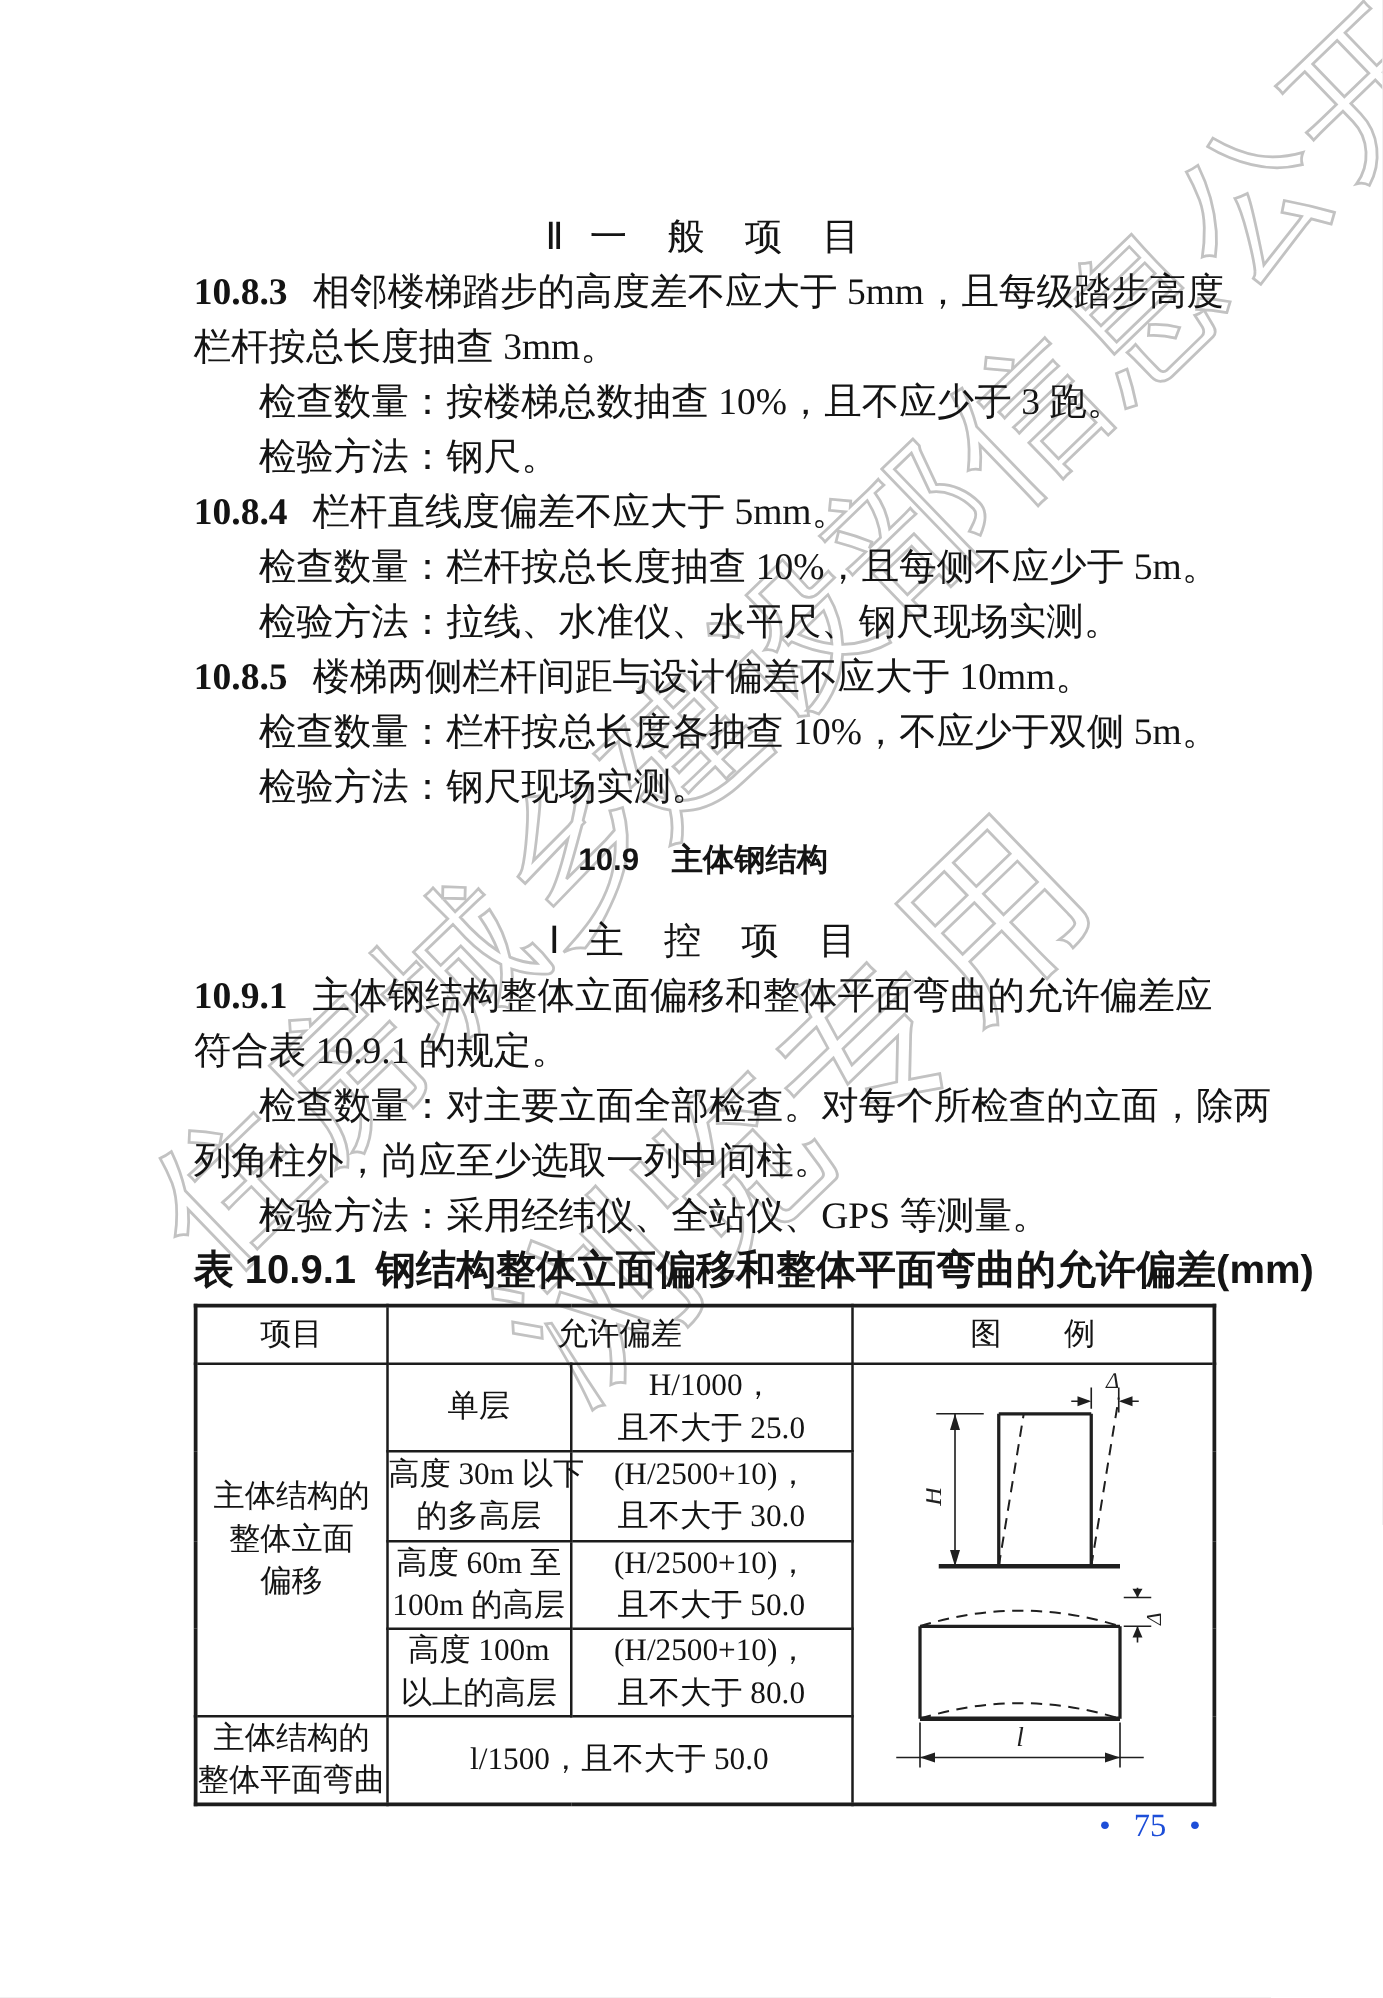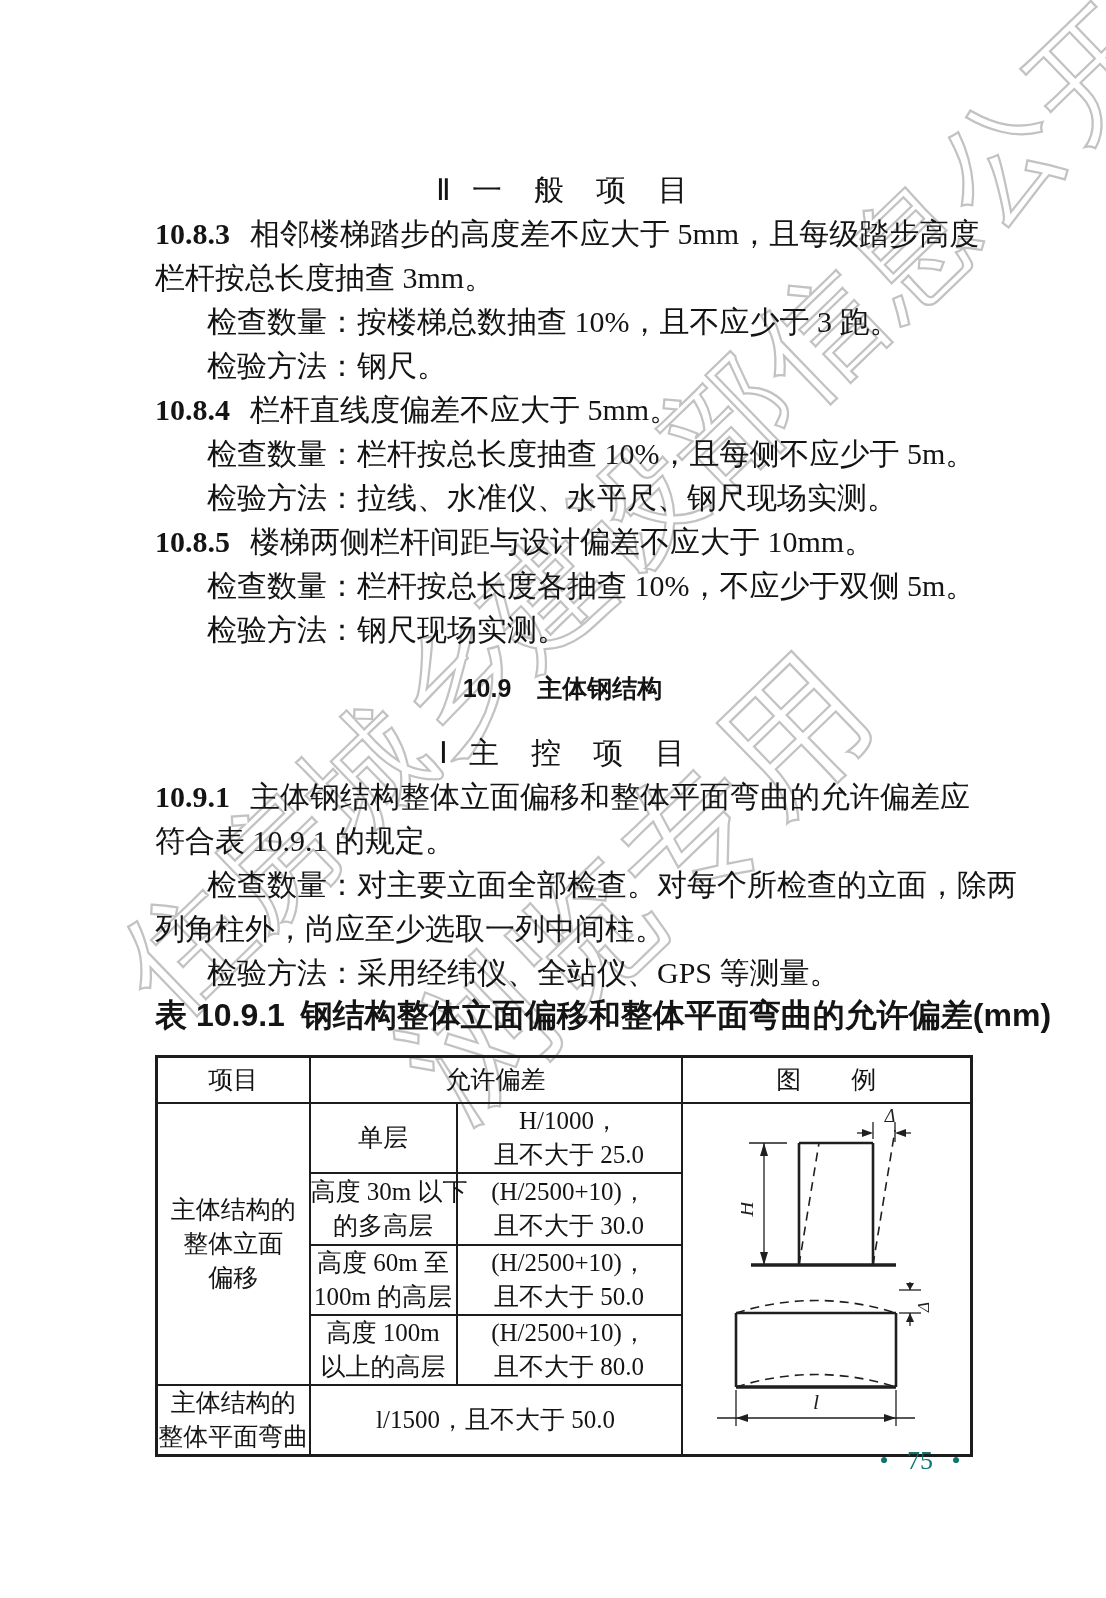--- a/index.html
+++ b/index.html
@@ -13,33 +13,33 @@
   .cno{font-weight:bold;}
   .ctext{margin-left:20px;}
   .indent{padding-left:52px;display:inline-block;}
   .sec-heading{margin-top:14px;font-weight:bold;font-size:25px;
                font-family:"Liberation Sans", sans-serif;}
   .sec-heading .gap{display:inline-block;width:26px;}
   .sub-heading{margin-top:21px;}
   .caption{height:40px;line-height:40px;font-size:32px;text-align:right;font-weight:bold;
            font-family:"Liberation Sans", sans-serif;white-space:nowrap;}
   .caption .cap-title{margin-left:16px;}
-  table.tol{border-collapse:collapse;margin-top:20px;width:815px;table-layout:fixed;
+  table.tol{border-collapse:collapse;margin-top:8px;width:815px;table-layout:fixed;
             border:3px solid #1c1c1c;}
   table.tol td{border:2px solid #1c1c1c;text-align:center;vertical-align:middle;
                font-size:25px;line-height:34px;padding:0;}
   table.tol td div{white-space:nowrap;}
   tr.r-head{height:46px;}
   tr.r1{height:68px;} tr.r2{height:72px;} tr.r3{height:70px;} tr.r4{height:70px;} tr.r5{height:66px;}
   td.diagram{position:relative;}
   td.diagram svg{position:absolute;}
   .svg1{left:58px;top:4px;}
   .svg2{left:20px;top:178px;}
   .pageno{position:absolute;left:845px;top:1446px;width:150px;text-align:center;
-          font-size:26px;word-spacing:12px;z-index:2;color:#0f766e;}
+          font-size:26px;word-spacing:12px;z-index:2;color:#1d4ed8;}
   .dwg line,.dwg path{stroke:#1f1f1f;fill:none;}
   .dwg .col{stroke-width:2.6;}
   .dwg .base{stroke-width:3.6;}
   .dwg .thin{stroke-width:1.3;}
   .dwg .dash{stroke-width:1.6;stroke-dasharray:9 6;}
   .dwg .arr{fill:#1f1f1f;stroke:none;}
   .dwg text{fill:#1f1f1f;font-family:"Liberation Serif", serif;font-style:italic;}
 </style>
 </head>
 <body>

